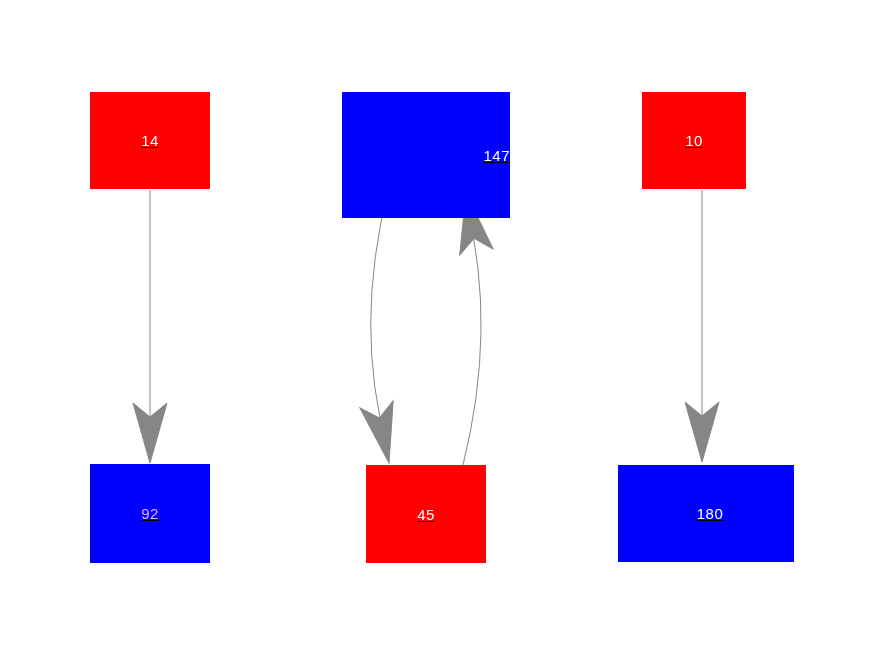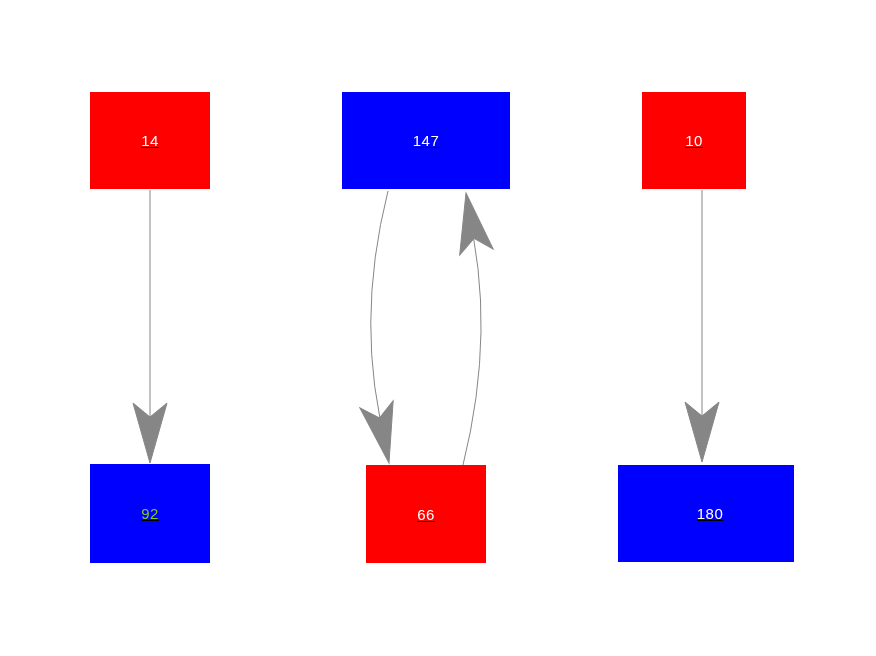--- a/index.html
+++ b/index.html
@@ -45,32 +45,32 @@
       <path d="M 463 465 Q 497 328 467 207" fill="none" stroke="#868686" stroke-width="1"></path>
       <polygon points="0,0 -17,-60 0,-46 17,-60" fill="#868686" stroke="#868686" stroke-width="1" transform="translate(466,193) rotate(170)"></polygon>
       <path d="M 702 190 L 702 452" fill="none" stroke="#868686" stroke-width="1"></path>
       <polygon points="0,0 -17,-60 0,-46 17,-60" fill="#868686" stroke="#868686" stroke-width="1" transform="translate(702,462) rotate(0)"></polygon>
     </svg>
 
   <div class="node" style="left: 90px; top: 92px; width: 120px; height: 97px; background: rgb(255, 0, 0);">
     <span class="label" style="color: rgb(255, 255, 255);">14</span>
   </div>
 
-  <div class="node" style="left: 342px; top: 92px; width: 168px; height: 97px; background: rgb(0, 0, 255);">
+  <div class="node" style="left: 342px; top: 92px; width: 168px; height: 126px; background: rgb(0, 0, 255); justify-content: flex-end;">
     <span class="label" style="color: rgb(255, 255, 255);">147</span>
   </div>
 
   <div class="node" style="left: 642px; top: 92px; width: 104px; height: 97px; background: rgb(255, 0, 0);">
     <span class="label" style="color: rgb(255, 255, 255);">10</span>
   </div>
 
   <div class="node" style="left: 90px; top: 464px; width: 120px; height: 99px; background: rgb(0, 0, 255);">
-    <span class="label" style="color: #84cc16;">92</span>
+    <span class="label" style="color: #f0abfc;">92</span>
   </div>
 
   <div class="node" style="left: 366px; top: 465px; width: 120px; height: 98px; background: rgb(255, 0, 0);">
-    <span class="label" style="color: rgb(255, 255, 255);">66</span>
+    <span class="label" style="color: rgb(255, 255, 255);">45</span>
   </div>
 
   <div class="node" style="left: 618px; top: 465px; width: 168px; height: 97px; background: rgb(0, 0, 255); padding-left: 8px;">
     <span class="label" style="color: rgb(255, 255, 255);">180</span>
   </div>
 </div>
 
 </body></html>

